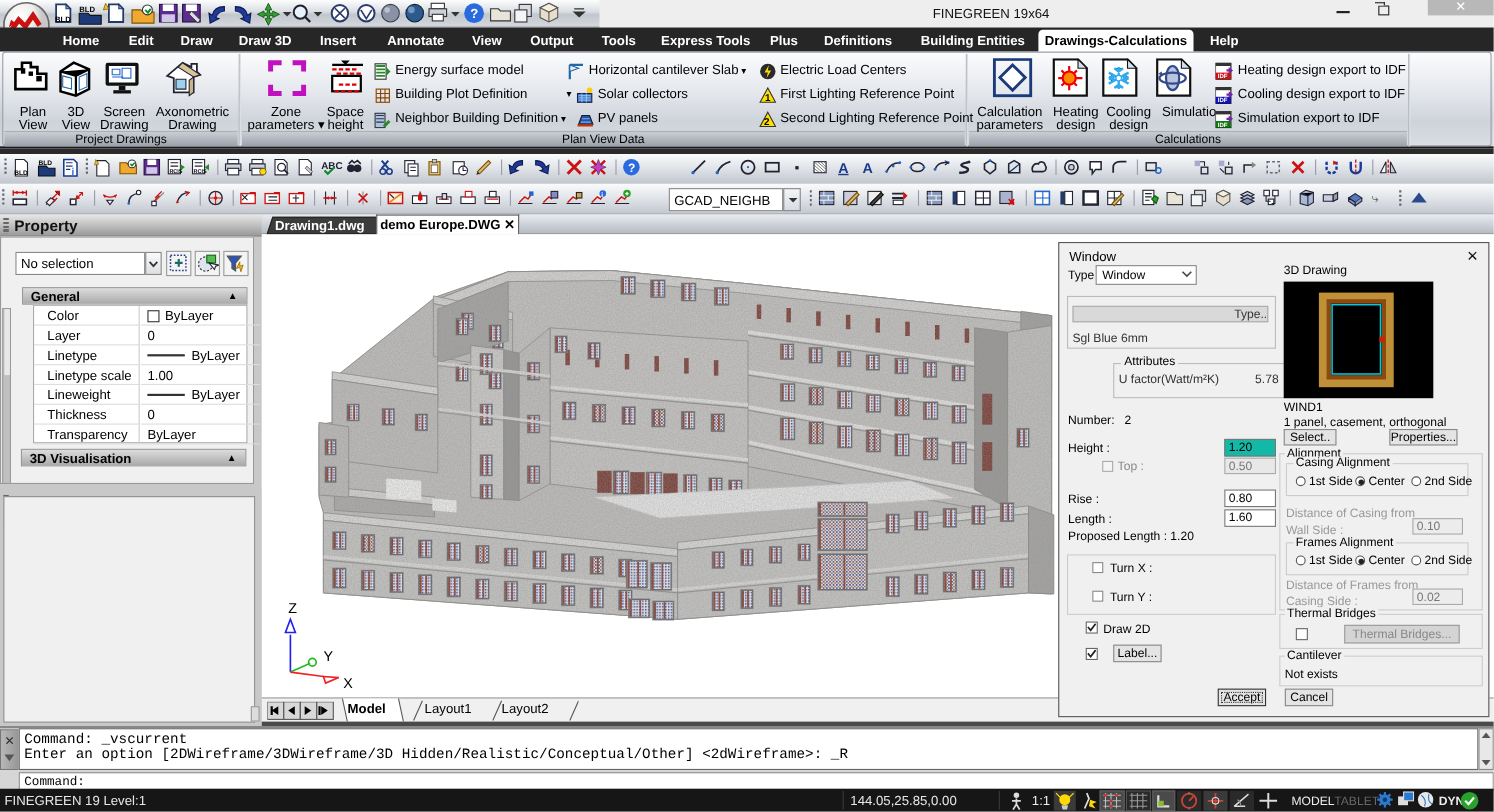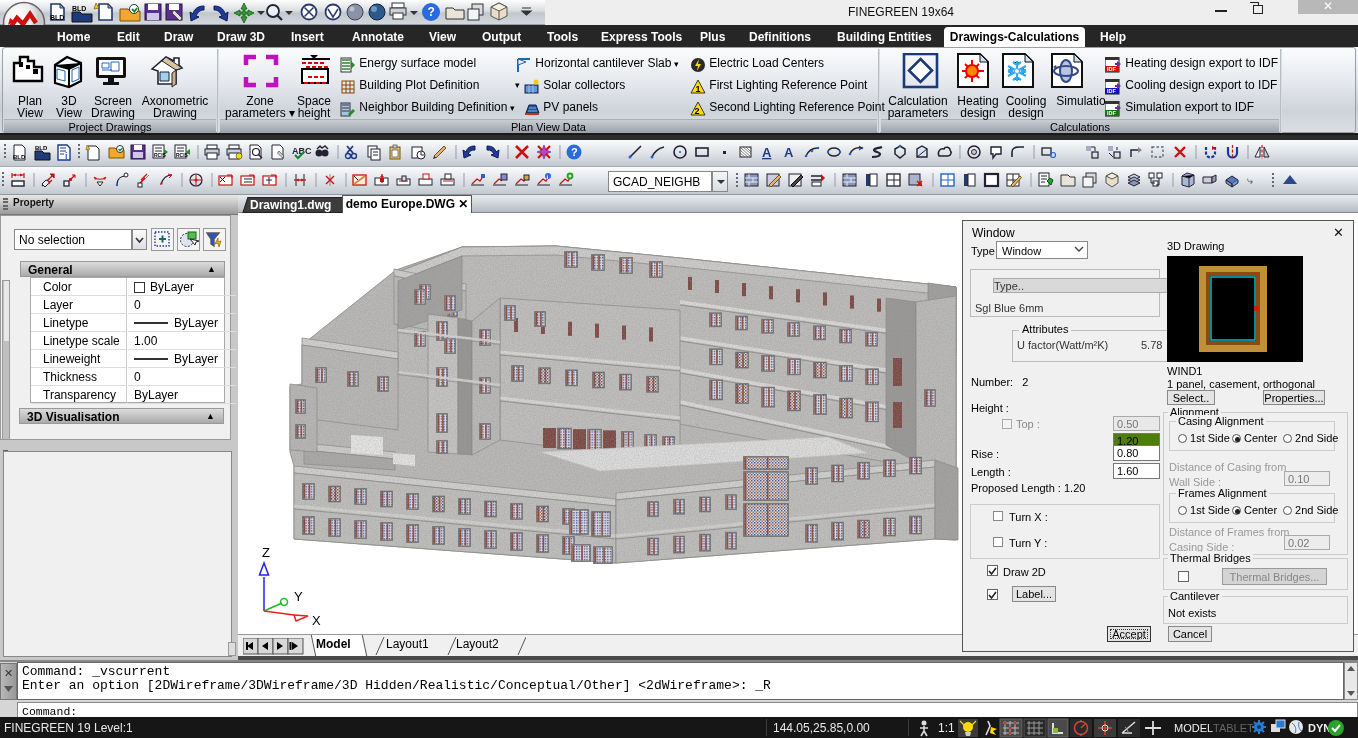--- a/index.html
+++ b/index.html
@@ -747,21 +747,21 @@
     <g transform="translate(536,4)">
       <path d="M1 0v16" stroke="#667" stroke-width="2" stroke-dasharray="2 2"></path>
     </g>
     <g transform="translate(546,3)">
       <path d="M1 12L8 3l7 9z" fill="#2a4a8a"></path>
     </g>
   </svg>
 <div class="abs" style="left:0;top:195px;width:238px;height:465px;background:#c8c8c8;">
 <div class="abs" style="left:0;top:0;width:238px;height:20px;background:linear-gradient(#e8e8e8,#9a9a9a);border-bottom:1px solid #777;">
  <div class="abs" style="left:3px;top:3px;width:5px;height:14px;background:repeating-linear-gradient(#666 0,#666 2px,transparent 2px,transparent 3.5px);"></div>
- <span class="abs" style="left:13px;top:2px;font-size:10px;font-weight:bold;color:#111;text-align:center;">Property</span>
+ <span class="abs" style="left:13px;top:2px;font-size:14px;font-weight:bold;color:#111;text-align:center;">Property</span>
 </div>
 <div class="abs" style="left:0;top:20px;width:231px;height:225px;background:#f0f0f0;border:1px solid #999;">
  <div class="abs" style="left:13px;top:13px;width:118px;height:21px;background:#fff;border:1px solid #888;font-size:12px;padding-top:3px;padding-left:4px;">No selection</div>
  <div class="abs" style="left:131px;top:13px;width:15px;height:21px;background:linear-gradient(#fafafa,#dcdfe3);border:1px solid #888;"><svg width="13" height="19">
           <path d="M3 8l3.5 4L10 8" fill="none" stroke="#333" stroke-width="1.6"></path>
         </svg></div>
  <div class="abs" style="left:150px;top:12px;width:23px;height:23px;background:#f4f4f4;border:1px solid #999;"><svg width="21" height="21">
           <rect x="3" y="3" width="14" height="14" fill="none" stroke="#223a8a" stroke-width="1.4" stroke-dasharray="1.5 1.5"></rect>
           <path d="M7 10h7M10.5 6.5v7" stroke="#1a6a6a" stroke-width="2"></path>
         </svg></div>
@@ -1363,31 +1363,31 @@
 <div class="abs" style="left:238px;top:656px;width:1120px;height:5px;background:#4a4a4a;"></div>
 <div class="abs" style="left:962px;top:220px;width:392px;height:432px;background:#f0f0f0;border:1px solid #555;font-size:11px;color:#000;white-space:nowrap;">
 <div class="abs" style="left:9px;top:5px;font-size:12px;">Window</div>
 <div class="abs" style="right:9px;top:4px;font-size:13px;color:#111;">✕</div>
 <div class="abs" style="left:8px;top:24px;">Type :</div>
 <div class="abs" style="left:33px;top:20px;width:92px;height:18px;background:#fff;border:1px solid #888;padding:3px 0 0 5px;">Window</div>
 <div class="abs" style="left:110px;top:24px;"><svg width="12" height="10">
         <path d="M2 2l4 4 4-4" fill="none" stroke="#444" stroke-width="1.4"></path>
       </svg></div>
 <div class="abs" style="left:7px;top:48px;width:190px;height:48px;border:1px solid #bbb;">
- <div class="abs" style="left:22px;top:8px;width:178px;height:15px;background:#d9d9d9;border:1px solid #aaa;text-align:left;line-height:14px;color:#333;">Type..</div>
+ <div class="abs" style="left:4px;top:8px;width:178px;height:15px;background:#d9d9d9;border:1px solid #aaa;text-align:right;line-height:14px;color:#333;">Type..</div>
  <div class="abs" style="left:4px;top:32px;color:#333;">Sgl Blue 6mm</div>
 </div>
 <div class="abs" style="left:7px;top:109px;width:190px;height:32px;border:1px solid #bbb;margin-left:42px;">
  <div class="abs" style="left:6px;top:-8px;background:#f0f0f0;padding:0 3px;">Attributes</div>
  <div class="abs" style="left:4px;top:8px;color:#333;">U factor(Watt/m²K)</div>
  <div class="abs" style="left:128px;top:8px;color:#333;">5.78</div>
 </div>
 <div class="abs" style="left:8px;top:155px;">Number:&nbsp;&nbsp;&nbsp;2</div>
 <div class="abs" style="left:8px;top:181px;">Height :</div>
-<div class="abs" style="left:150px;top:178px;width:47px;height:16px;background:#4d7c0f;border:1px solid #777;padding:1px 0 0 3px;margin-top:34px;">1.20</div>
+<div class="abs" style="left:150px;top:178px;width:47px;height:16px;background:#14b8a6;border:1px solid #777;padding:1px 0 0 3px;">1.20</div>
 <div class="abs" style="left:39px;top:198px;width:10px;height:10px;background:#f4f4f4;border:1px solid #aaa;"></div>
 <div class="abs" style="left:53px;top:197px;color:#888;">Top :</div>
 <div class="abs" style="left:150px;top:195px;width:47px;height:15px;background:#e8e8e8;border:1px solid #aaa;padding:1px 0 0 3px;color:#777;">0.50</div>
 <div class="abs" style="left:8px;top:227px;">Rise :</div>
 <div class="abs" style="left:150px;top:224px;width:47px;height:16px;background:#fff;border:1px solid #777;padding:1px 0 0 3px;">0.80</div>
 <div class="abs" style="left:8px;top:245px;">Length :</div>
 <div class="abs" style="left:150px;top:242px;width:47px;height:16px;background:#fff;border:1px solid #777;padding:1px 0 0 3px;">1.60</div>
 <div class="abs" style="left:8px;top:261px;">Proposed Length : 1.20</div>
 <div class="abs" style="left:7px;top:283px;width:190px;height:55px;border:1px solid #ccc;">
  <div class="abs" style="left:22px;top:6px;width:10px;height:10px;background:#fff;border:1px solid #888;"></div>

